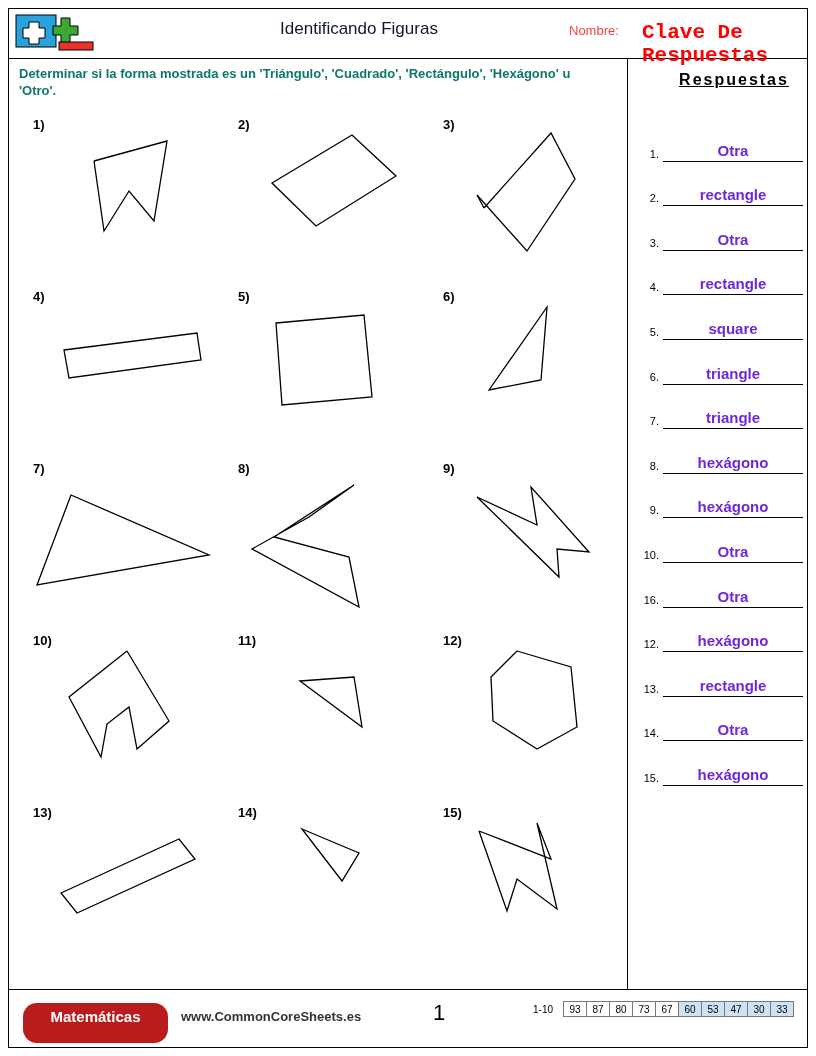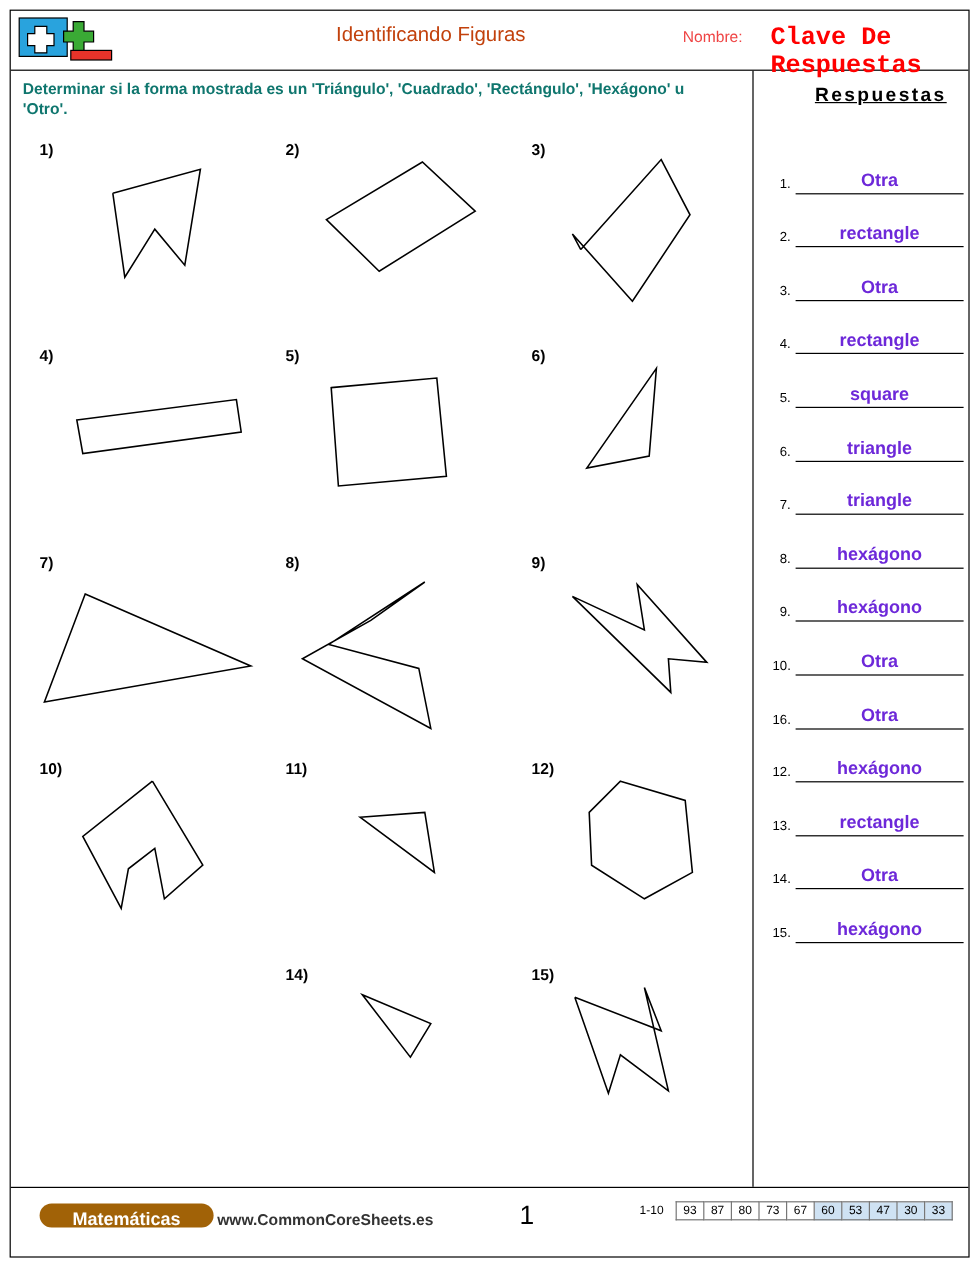--- a/index.html
+++ b/index.html
@@ -37,21 +37,21 @@
     position: absolute;
     left: 6px; top: 5px;
     width: 86px; height: 38px;
   }
   .title {
     position: absolute;
     left: 120px; top: 10px;
     width: 460px;
     text-align: center;
     font-size: 17px;
-    color: #c2410c;
+    color: #0f172a;
   }
   .name-label {
     position: absolute;
     left: 560px; top: 14px;
     font-size: 13px;
     color: #ef4444;
   }
   .answer-key-name {
     position: absolute;
     left: 633px; top: 12px;
@@ -161,23 +161,23 @@
     position: absolute;
     left: 0;
     bottom: 0;
     width: 798px;
     height: 58px;
     border-top: 1px solid #000;
     box-sizing: border-box;
   }
   .logo-pill {
     position: absolute;
-    left: 24px; top: 13px;
-    width: 145px; height: 20px;
-    background: #a16207;
+    left: 14px; top: 13px;
+    width: 145px; height: 40px;
+    background: #b91c1c;
     border-radius: 14px;
   }
   .logo-pill span {
     position: absolute;
     left: 0; top: 5px;
     width: 145px;
     text-align: center;
     color: #fff;
     font-size: 15px;
     font-weight: bold;
@@ -409,20 +409,26 @@
       </svg>
     </div>
 
     <div class="cell" style="left:420px; top:516px;">
       <div class="cell-num">12)</div>
       <svg width="200" height="168">
         <polygon points="88,22 142,38 148,98 108,120 64,92 62,48" fill="none" stroke="#000" stroke-width="1.3"></polygon>
       </svg>
     </div>
 
+    <div class="cell" style="left:10px; top:688px;">
+      <div class="cell-num">13)</div>
+      <svg width="200" height="168">
+        <polygon points="42,92 160,38 176,58 58,112" fill="none" stroke="#000" stroke-width="1.3"></polygon>
+      </svg>
+    </div>
 
     <div class="cell" style="left:215px; top:688px;">
       <div class="cell-num">14)</div>
       <svg width="200" height="168">
         <polygon points="78,28 135,52 118,80" fill="none" stroke="#000" stroke-width="1.3"></polygon>
       </svg>
     </div>
 
     <div class="cell" style="left:420px; top:688px;">
       <div class="cell-num">15)</div>

